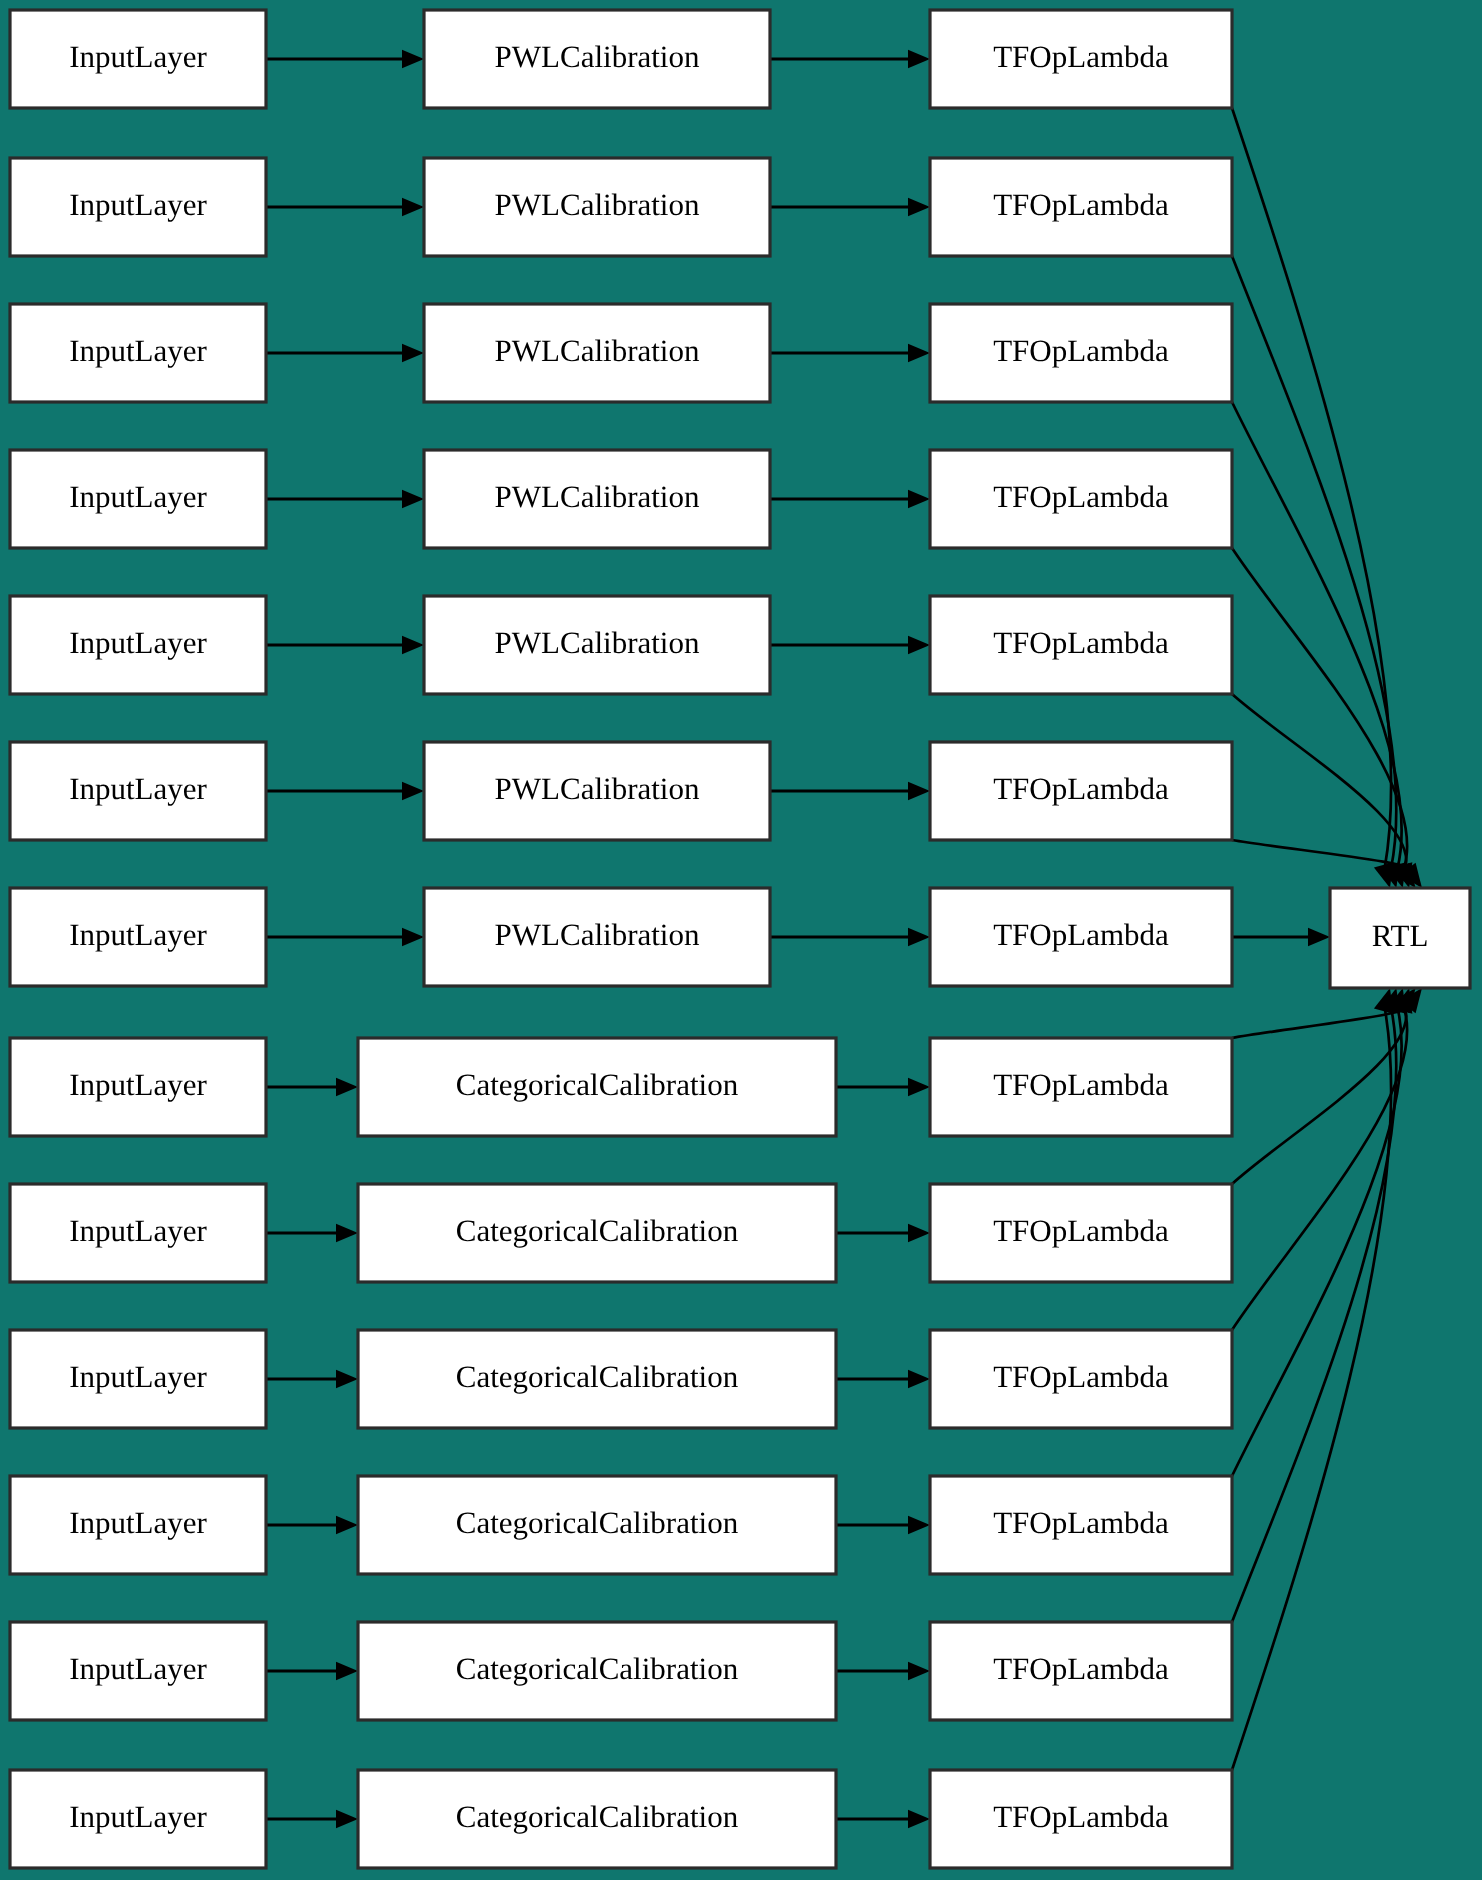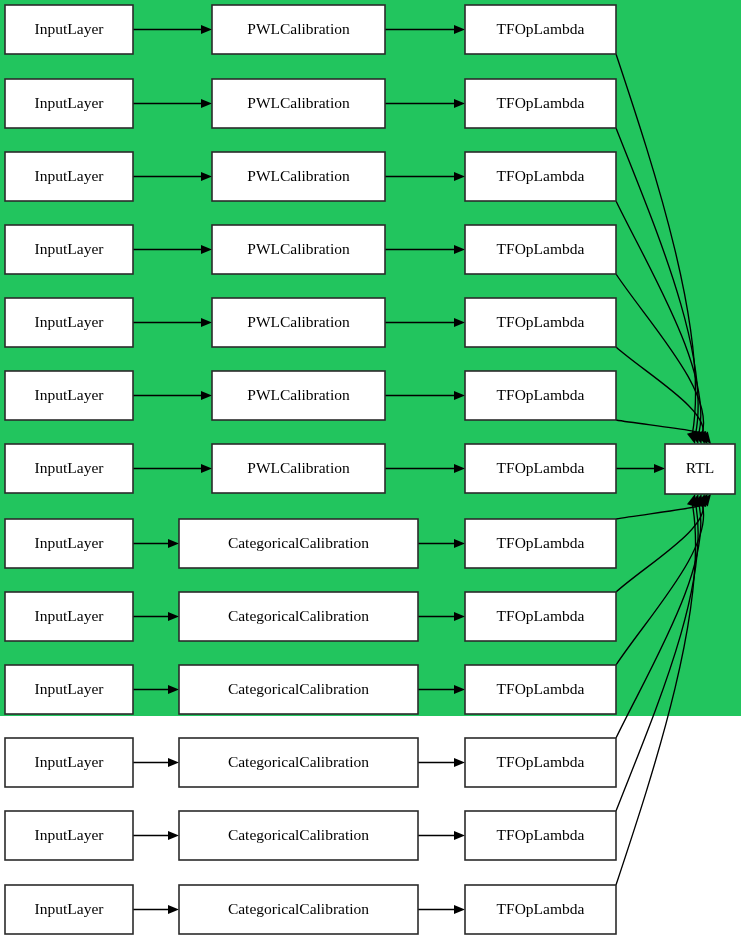--- a/index.html
+++ b/index.html
@@ -10,22 +10,22 @@
   body {
     width: 741px;
     height: 940px;
     font-family: "Liberation Serif", "DejaVu Serif", serif;
     overflow: hidden;
     position: relative;
   }
   #graph-root {
     position: relative;
     width: 741px;
-    height: 716px;
-    background: #22c55e;
+    height: 940px;
+    background: #0f766e;
   }
   svg.graph-canvas {
     position: absolute;
     left: 0;
     top: 0;
     width: 741px;
     height: 940px;
     display: block;
   }
   .node-rect {

